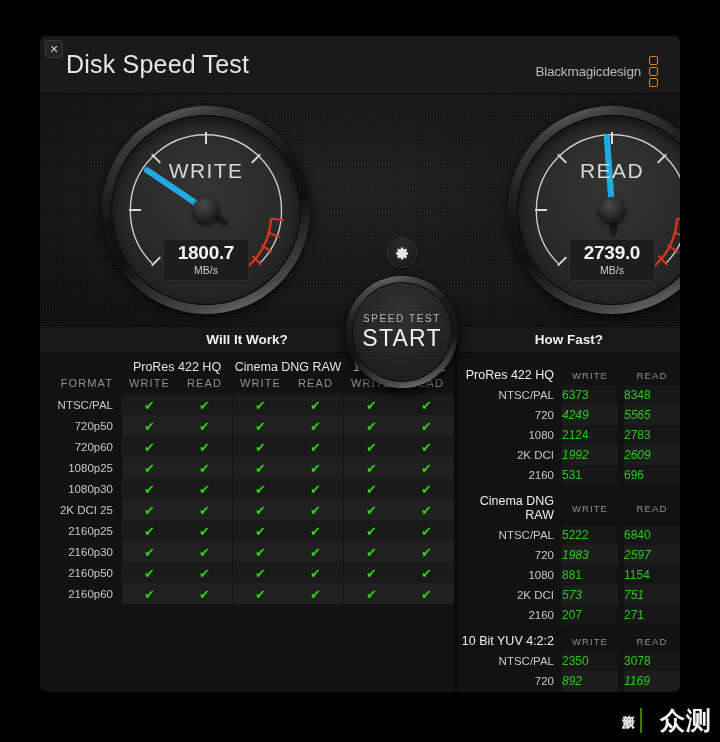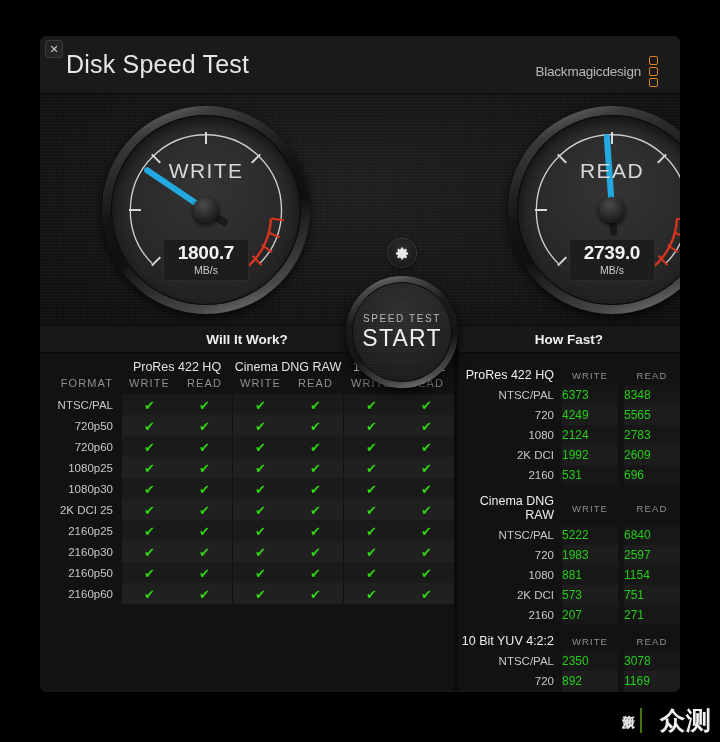--- a/index.html
+++ b/index.html
@@ -308,21 +308,21 @@
     color: #c8c8c8;
     padding-right: 8px !important;
     height: 20px;
   }
   .hf-num {
     font-size: 12px;
     color: #25cc18;
     height: 20px;
     background: #171717;
   }
-  tr.alt .hf-num { background: #1d1d1d; }
+  tr.alt .hf-num { background: #1d1d1d; font-style: italic; }
   .hf-gap { background: #121212 !important; }
 
   
   #watermark {
     position: absolute;
     right: 8px; bottom: 6px;
     display: flex;
     align-items: center;
     gap: 5px;
     opacity: 0.95;

